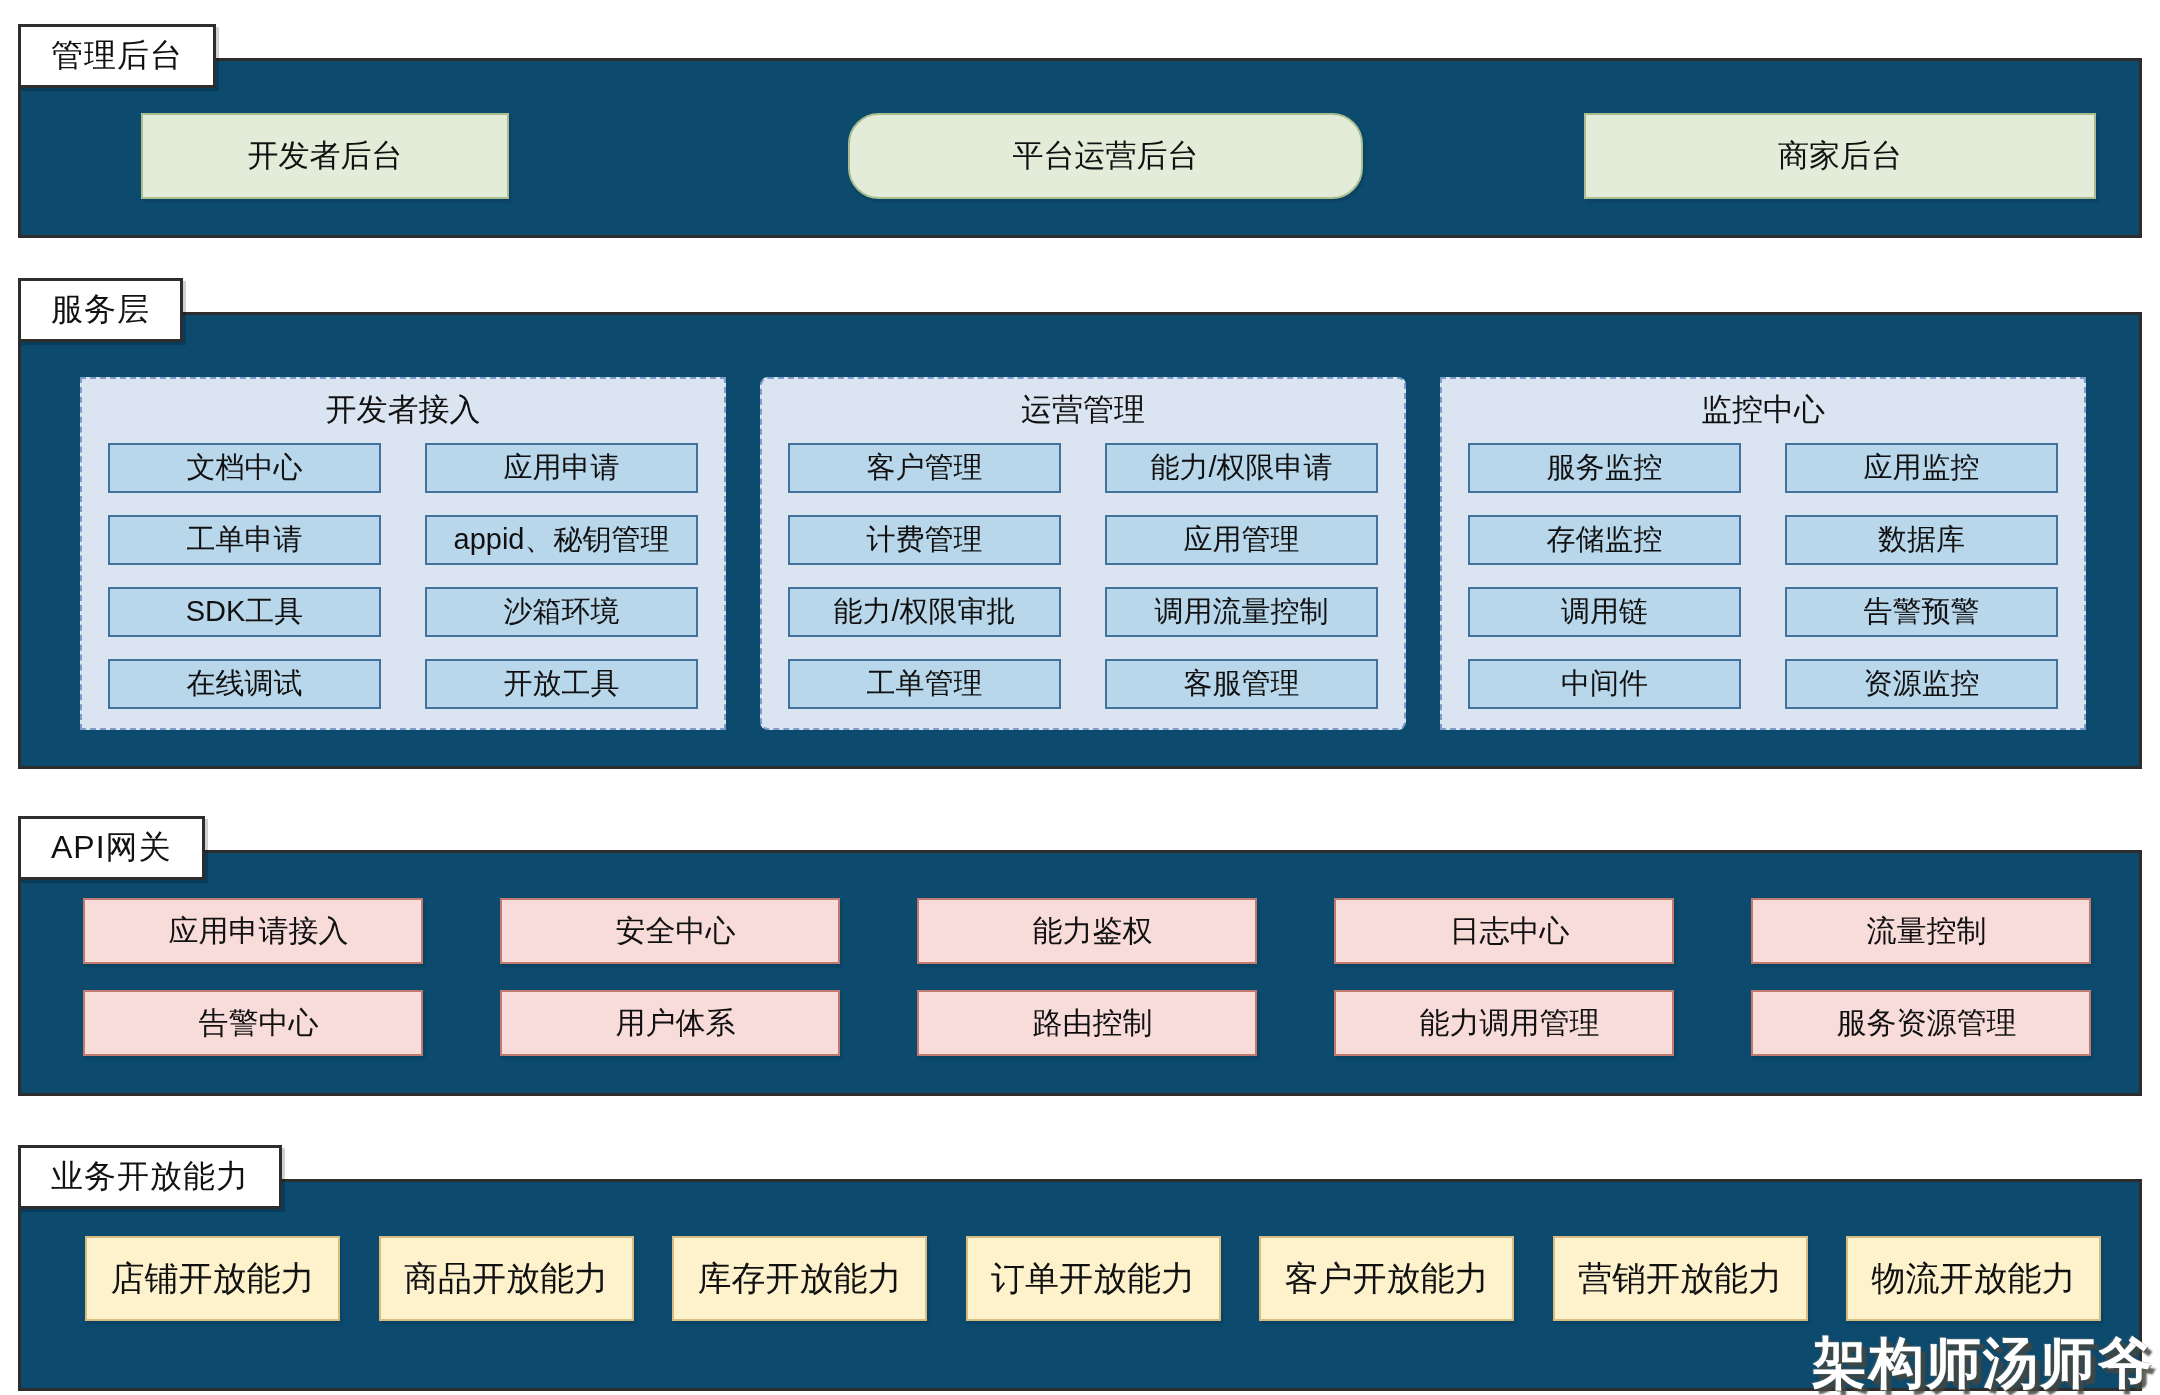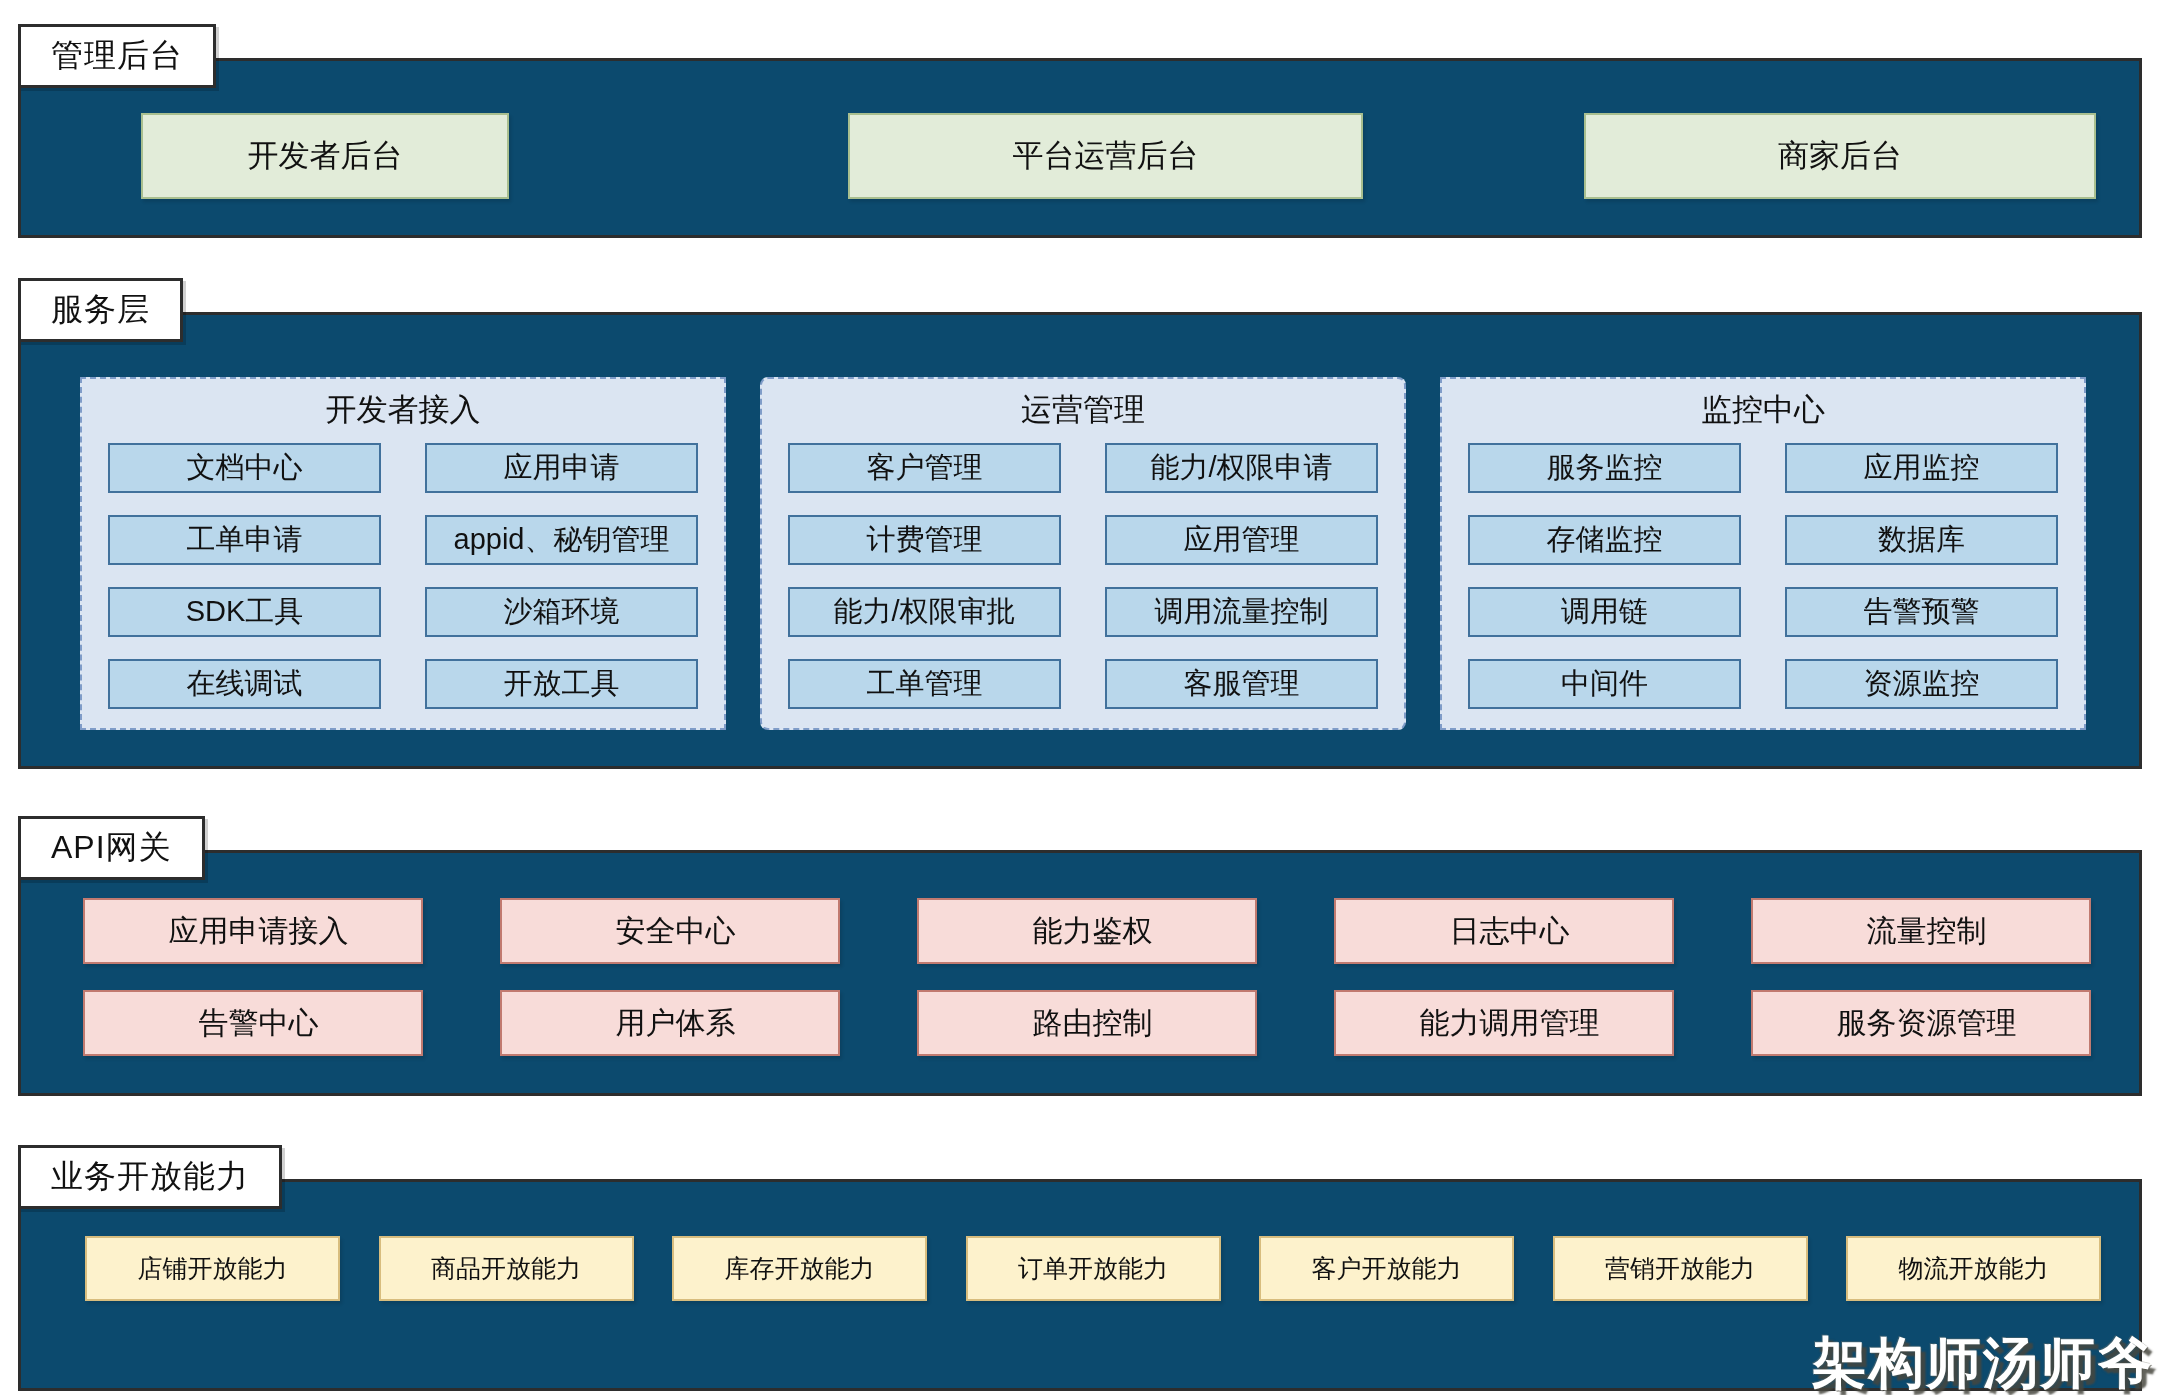--- a/index.html
+++ b/index.html
@@ -34,21 +34,21 @@
   #sec-management { left:18px; top:58px; width:2124px; height:180px; }
   .green-box {
     position:absolute; top:52px; height:86px;
     background:#e2ecd9;
     border:2px solid #a9bf8f;
     display:flex; align-items:center; justify-content:center;
     font-size:31px;
     box-shadow:2px 3px 3px rgba(0,0,0,0.12);
   }
   #gb0 { left:120px;  width:368px; }
-  #gb1 { left:827px;  width:515px; }
+  #gb1 { left:827px;  width:515px;border-radius:31px; }
   #gb2 { left:1563px; width:512px; }
 
   
   #sec-service { left:18px; top:312px; width:2124px; height:457px; }
   .service-group {
     position:absolute; top:62px;
     width:646px; height:353px;
     background:#dbe5f2;
     border:2px dashed #7f9cc8;
   }
@@ -99,25 +99,25 @@
 
   
   #sec-capability { left:18px; top:1179px; width:2124px; height:212px; }
   .yellow-row {
     position:absolute;
     top:54px; left:64px; right:38px;
     display:flex;
     justify-content:space-between;
   }
   .yellow-box {
-    width:255px; height:65px;
+    width:255px; height:85px;
     background:#fdf2cc;
     border:2px solid #d8bd7e;
     display:flex; align-items:center; justify-content:center;
-    font-size:25px;
+    font-size:34px;
     box-shadow:2px 3px 3px rgba(0,0,0,0.12);
   }
 
   .watermark {
     position:absolute;
     right:6px; bottom:-6px;
     font-size:55px;
     font-weight:bold;
     letter-spacing:2px;
     color:#ffffff;

